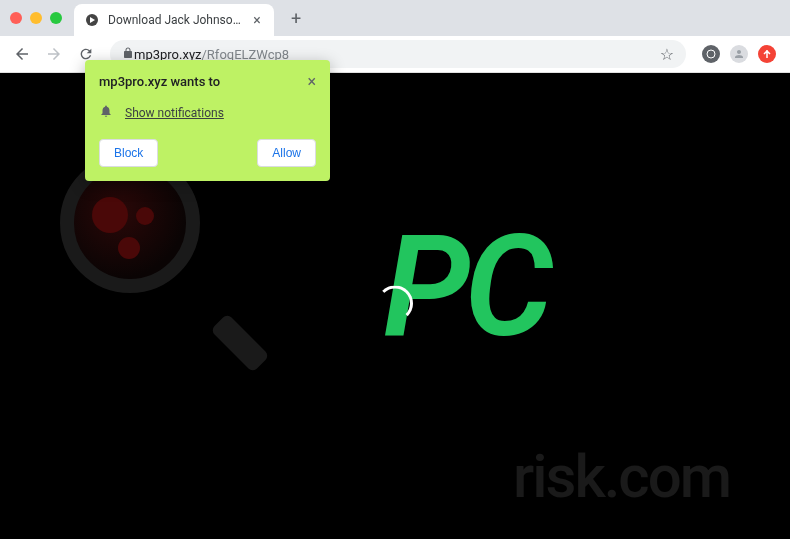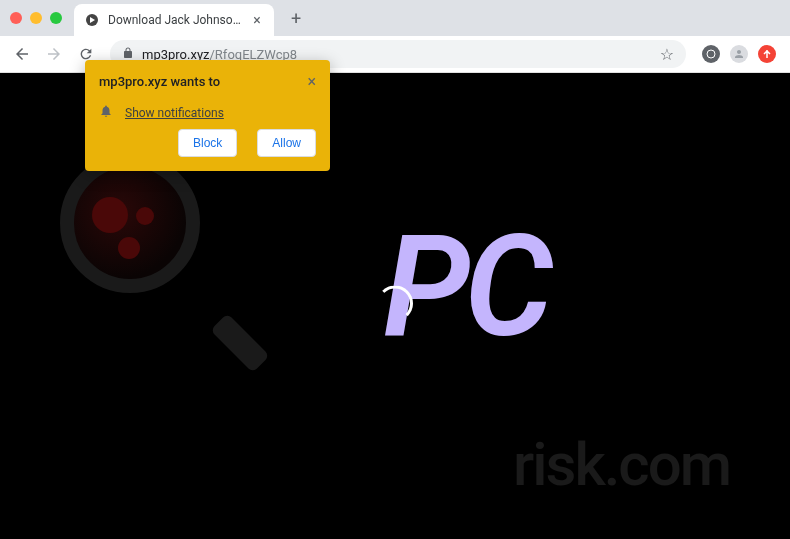--- a/index.html
+++ b/index.html
@@ -103,21 +103,21 @@
     }
     .nav-btn.disabled { color: #bdc1c6; }
     .addressbar {
       flex: 1;
       height: 28px;
       background: #f1f3f4;
       border-radius: 14px;
       display: flex;
       align-items: center;
       padding: 0 12px;
-      gap: 8px;
+      gap: 0;
       margin: 0 6px;
     }
     .lock-icon {
       color: #5f6368;
       font-size: 12px;
     }
     .url {
       flex: 1;
       font-size: 13px;
       color: #202124;
@@ -159,28 +159,28 @@
       position: absolute;
       inset: 0;
       display: flex;
       align-items: center;
       justify-content: center;
       pointer-events: none;
     }
     .wm-text {
       font-size: 140px;
       font-weight: 600;
-      color: #c4b5fd;
+      color: #22c55e;
       letter-spacing: -6px;
       display: flex;
       align-items: center;
     }
     .wm-risk {
       position: absolute;
-      bottom: 40px;
+      bottom: 28px;
       right: 60px;
       font-size: 60px;
       font-weight: 500;
       color: #1a1a1a;
       letter-spacing: -2px;
     }
     .wm-mag {
       position: absolute;
       left: 60px;
       top: 80px;
@@ -234,21 +234,21 @@
       white-space: nowrap;
     }
     .allow-word { color: #6bcb3f; }
     
     
     .perm-dialog {
       position: absolute;
       top: 60px;
       left: 85px;
       width: 245px;
-      background: #eab308;
+      background: #bef264;
       border-radius: 4px;
       box-shadow: 0 4px 16px rgba(0,0,0,0.3);
       padding: 14px;
       z-index: 100;
     }
     .perm-header {
       display: flex;
       justify-content: space-between;
       align-items: flex-start;
     }
@@ -273,23 +273,23 @@
       font-size: 14px;
       color: #5f6368;
     }
     .perm-text {
       font-size: 12px;
       color: #3c4043;
       text-decoration: underline;
     }
     .perm-actions {
       display: flex;
-      justify-content: flex-end;
+      justify-content: space-between;
       gap: 20px;
-      margin-top: 8px;
+      margin-top: 18px;
     }
     .perm-btn {
       padding: 6px 14px;
       font-size: 12px;
       border: 1px solid #dadce0;
       background: #fff;
       color: #1a73e8;
       border-radius: 4px;
       cursor: pointer;
     }

